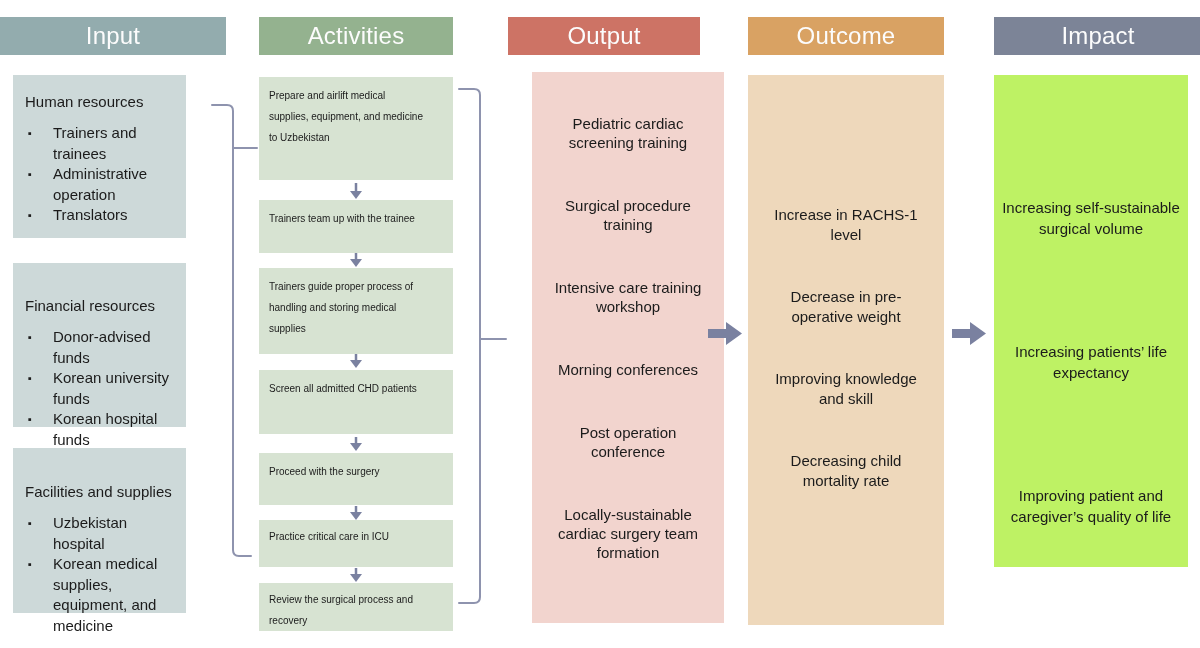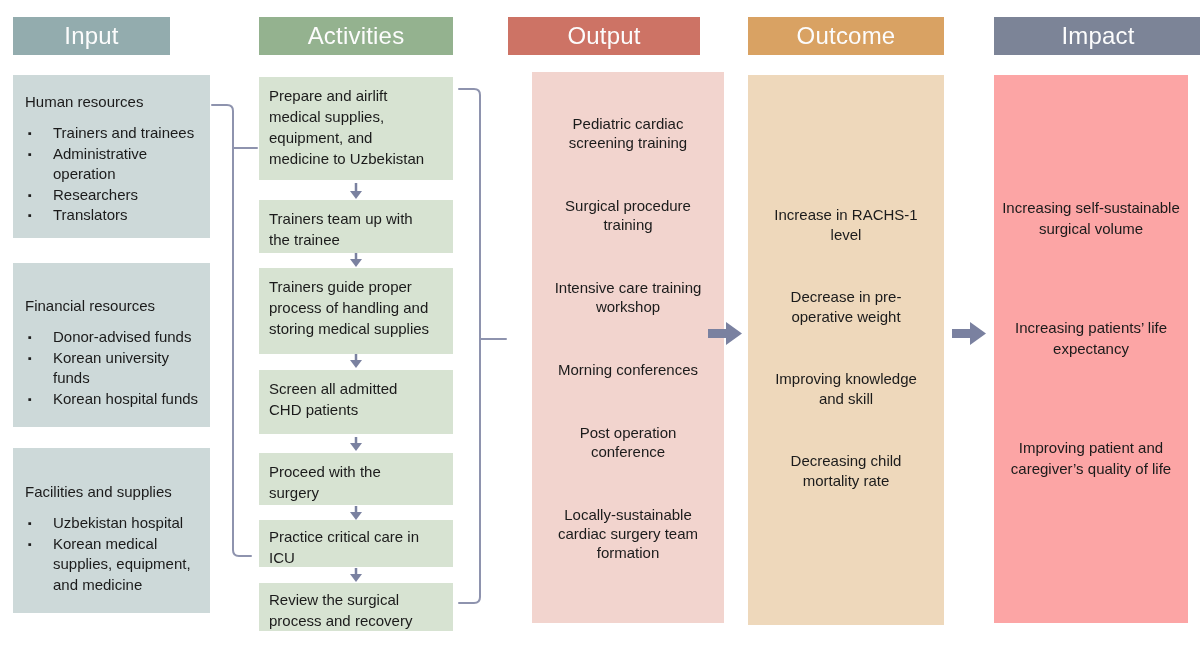--- a/index.html
+++ b/index.html
@@ -5,67 +5,66 @@
   html,body{margin:0;padding:0;background:#fff;}
   #canvas{
     position:relative;width:1200px;height:648px;background:#ffffff;
     font-family:"Liberation Sans",sans-serif;color:#1b1b1b;overflow:hidden;
   }
   .abs{position:absolute;box-sizing:border-box;}
   .col-head{
     height:38px;display:flex;align-items:center;justify-content:center;
     color:#fcfcfc;font-size:24px;letter-spacing:.2px;top:17px;
   }
-  .head-input{left:13px;width:157px;background:#93acae;}
+  .head-input{left:0;width:226px;background:#93acae;}
   .head-activities{left:259px;width:194px;background:#94b28f;}
   .head-output{left:508px;width:192px;background:#cd7365;}
   .head-outcome{left:748px;width:196px;background:#d9a263;text-align:center;}
   .head-impact{left:994px;width:208px;background:#7c8497;}
 
   
-  .ibox{left:13px;width:197px;background:#cdd9d9;font-size:15px;line-height:20px;
+  .ibox{left:13px;width:173px;background:#cdd9d9;font-size:15px;line-height:20px;
         padding:17px 4px 8px 12px;}
   .ibox h3{font-size:15px;font-weight:400;margin:0 0 11px 0;}
   .ibox ul{list-style:none;margin:0;padding:0;line-height:20.5px;}
   .ibox li{position:relative;padding-left:28px;}
   .ibox li::before{content:"▪";position:absolute;left:3px;top:0;font-size:11px;}
 
   
-  .step{left:259px;width:194px;background:#d7e3d2;font-size:15px;line-height:21px;
+  .step{left:259px;width:194px;background:#d7e3d2;font-size:10px;line-height:21px;
         padding:8px 20px 8px 10px;}
 
   
   .panel{display:flex;flex-direction:column;align-items:center;text-align:center;
          font-size:15px;}
   .panel-output{left:532px;width:192px;top:72px;height:551px;background:#f2d4ce;
         line-height:19px;padding:42px 10px 0;gap:44px;}
   .panel-outcome{left:748px;width:196px;top:75px;height:550px;background:#eed8bb;
         line-height:20px;padding:130px 18px 0;gap:42px;}
-  .panel-impact{left:994px;width:194px;top:75px;height:548px;background:#fca5a5;
-        line-height:21px;padding:122px 8px 0;gap:78px;}
+  .panel-impact{left:994px;width:194px;top:75px;height:492px;background:#bef264;
+        line-height:21px;padding:122px 8px 0;gap:102px;}
 
   svg.overlay{position:absolute;left:0;top:0;pointer-events:none;}
 </style>
 </head>
 <body>
 
 <div id="canvas">
 
   <div class="abs col-head head-input">Input</div>
   <div class="abs col-head head-activities">Activities</div>
   <div class="abs col-head head-output">Output</div>
   <div class="abs col-head head-outcome">Outcome</div>
   <div class="abs col-head head-impact">Impact</div>
 
   <div class="abs ibox" style="top:75px;height:163px;">
     <h3>Human resources</h3>
     <ul>
       <li>Trainers and trainees</li>
       <li>Administrative operation</li>
-      <li>Researchers</li>
       <li>Translators</li>
     </ul>
   </div>
   <div class="abs ibox" style="top:263px;height:164px;padding-top:33px;">
     <h3>Financial resources</h3>
     <ul>
       <li>Donor-advised funds</li>
       <li>Korean university funds</li>
       <li>Korean hospital funds</li>
     </ul>

